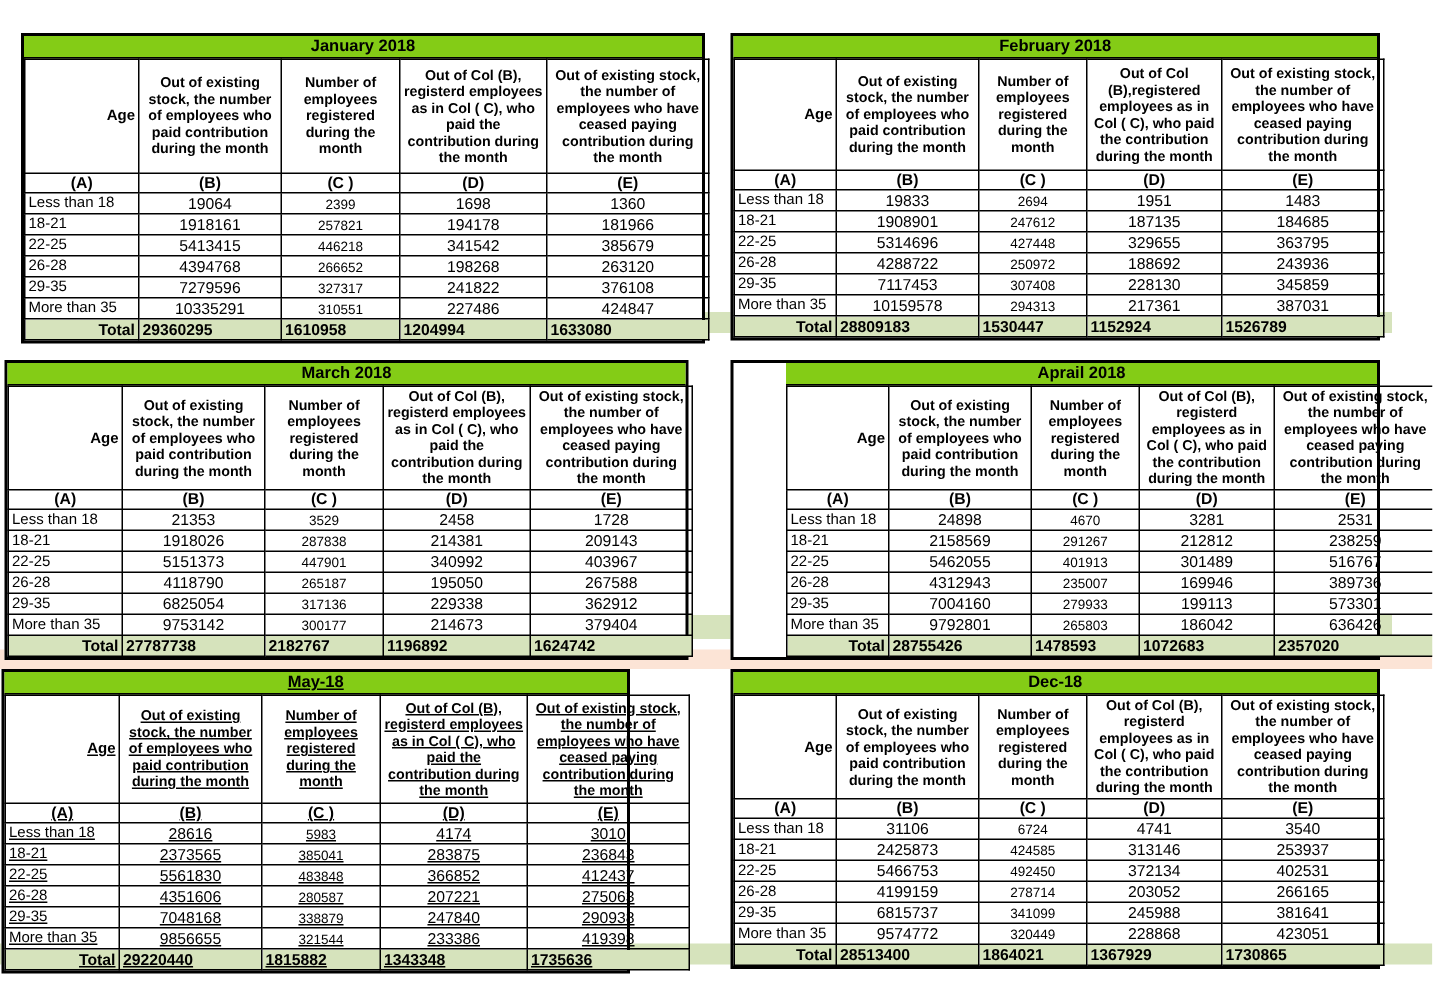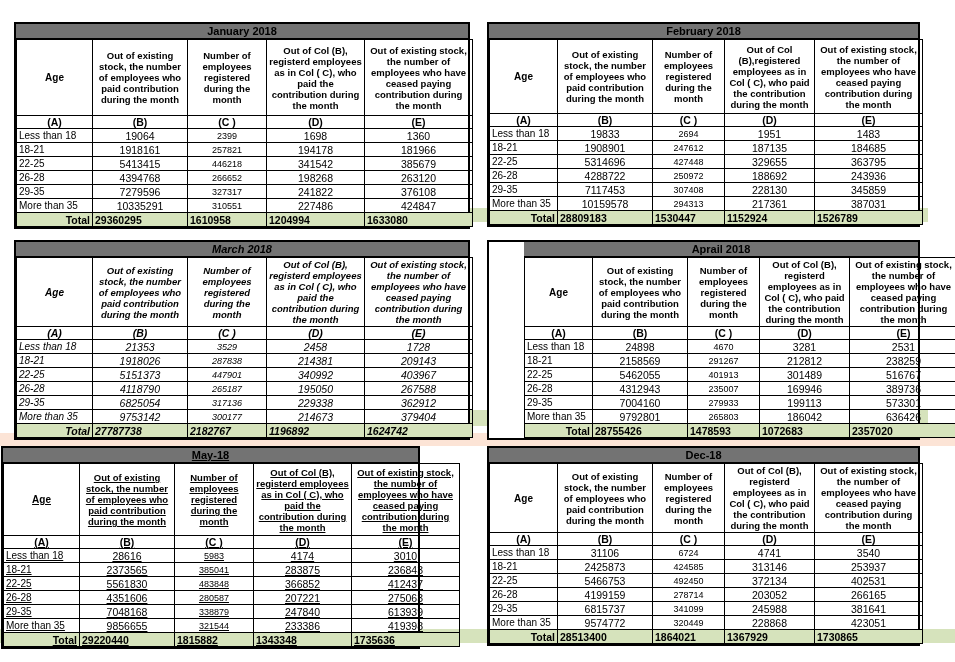--- a/index.html
+++ b/index.html
@@ -7,39 +7,39 @@
           font-family:"Liberation Sans", sans-serif;color:#000;}
   .strip{position:absolute;z-index:0;}
   .peach{left:0;top:433px;width:955px;height:13px;background:#fce4d6;}
   .s1{left:14px;top:208px;width:914px;height:14px;background:#d6e3bc;}
   .s2{left:14px;top:410px;width:914px;height:16px;background:#d6e3bc;}
   .s3{left:0;top:629px;width:955px;height:14px;background:#d6e3bc;}
   #tables{position:absolute;left:0;top:0;width:100%;height:100%;z-index:1;}
   .tbl{position:absolute;border:2px solid #000;background:#fff;box-sizing:border-box;}
   .t0{left:14px;top:22px;width:456px;}
   .t1{left:487px;top:22px;width:433px;}
-  .t2{left:14px;top:240px;width:456px;font-style:italic;}
+  .t2{left:3px;top:240px;width:456px;}
   .t3{left:487px;top:240px;width:433px;padding-left:35px;}
   .t4{left:1px;top:446px;width:419px;text-decoration:underline;}
   .t5{left:487px;top:446px;width:433px;}
-  .title{background:#737373;border-bottom:1px solid #000;font-size:11px;font-weight:bold;
+  .title{background:#84cc16;border-bottom:1px solid #000;font-size:11px;font-weight:bold;
          text-align:center;height:14px;line-height:14px;}
   table{border-collapse:collapse;table-layout:fixed;width:100%;}
   th,td{border:1px solid #000;overflow:hidden;box-sizing:border-box;}
   
   .left col:nth-child(1){width:76px;}  .left col:nth-child(2){width:95px;}
   .left col:nth-child(3){width:79px;}  .left col:nth-child(4){width:98px;}
   .left col:nth-child(5){width:108px;}
   .right col:nth-child(1){width:68px;} .right col:nth-child(2){width:95px;}
   .right col:nth-child(3){width:72px;} .right col:nth-child(4){width:90px;}
   .right col:nth-child(5){width:108px;}
   
   .hdr th{font-size:9.5px;font-weight:bold;text-align:center;vertical-align:middle;
           padding:1px 2px;line-height:11px;}
-  .hdr th.age{text-align:center;font-size:10px;}
+  .hdr th.age{text-align:right;font-size:10px;}
   .t0 .hdr th{height:76px;} .t1 .hdr th{height:74px;} .t2 .hdr th{height:58px;}
   .t3 .hdr th{height:62px;} .t4 .hdr th{height:72px;} .t5 .hdr th{height:63px;}
   
   .lbl td{font-size:10.5px;font-weight:bold;text-align:center;height:13px;padding:0 2px;}
   
   tbody td{height:14px;font-size:10.5px;text-align:center;padding:0 2px;white-space:nowrap;}
   tbody td.age{text-align:left;font-size:10px;}
   td.colC{font-size:9px;}
   
   .total td{background:#d6e3bc;font-weight:bold;height:14px;font-size:10.5px;
@@ -436,21 +436,21 @@
               <td>4351606</td>
               <td class="colC">280587</td>
               <td>207221</td>
               <td>275063</td>
             </tr>
             <tr>
               <td class="age">29-35</td>
               <td>7048168</td>
               <td class="colC">338879</td>
               <td>247840</td>
-              <td>613939</td>
+              <td>290938</td>
             </tr>
             <tr>
               <td class="age">More than 35</td>
               <td>9856655</td>
               <td class="colC">321544</td>
               <td>233386</td>
               <td>419398</td>
             </tr>
           </tbody>
       <tfoot>

